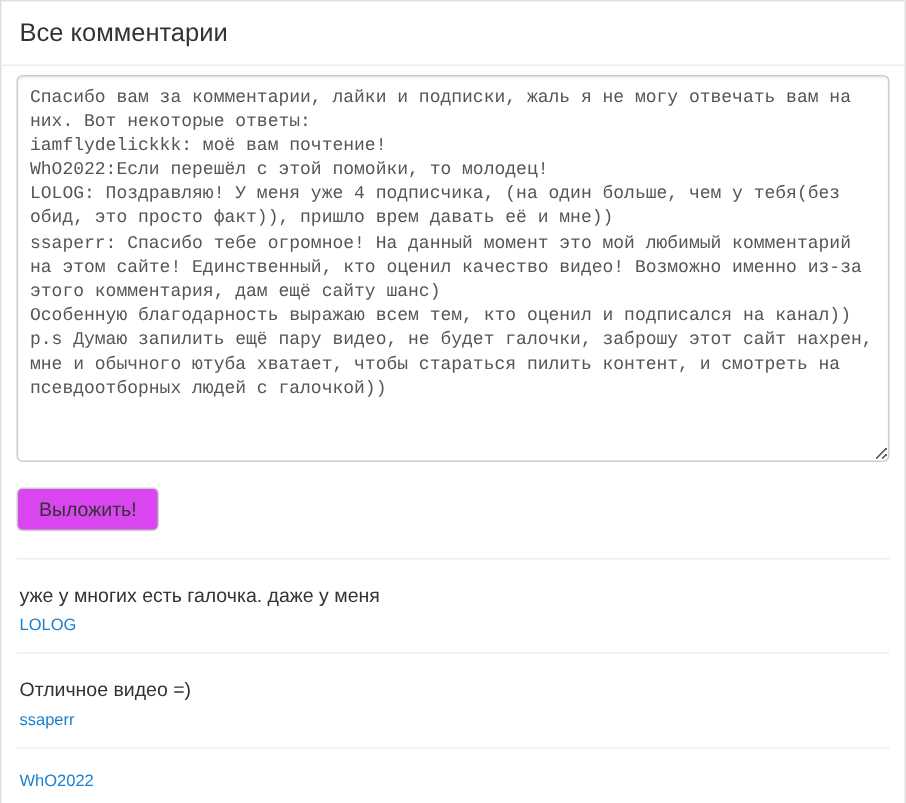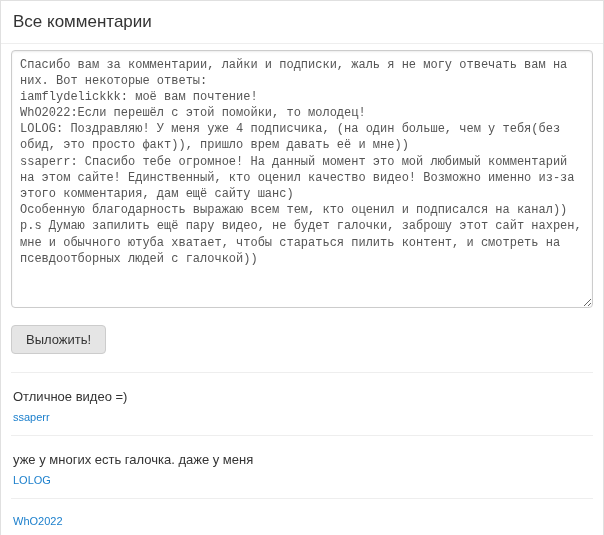--- a/index.html
+++ b/index.html
@@ -35,21 +35,21 @@
       box-shadow: inset 0 1px 2px rgba(0,0,0,0.08);
       padding: 6px 8px;
       font-family: "Courier New", Courier, monospace;
       font-size: 12px;
       line-height: 1.35;
       color: #555;
       outline: none;
     }
     .btn {
       display: inline-block;
-      background: #e5e5e5;
+      background: #d946ef;
       border: 1px solid #ccc;
       border-radius: 4px;
       padding: 6px 14px;
       font-size: 13px;
       color: #333;
       cursor: pointer;
       margin-top: 12px;
       margin-bottom: 8px;
     }
     .comment {
@@ -79,27 +79,27 @@
 iamflydelickkk: моё вам почтение!
 WhO2022:Если перешёл с этой помойки, то молодец!
 LOLOG: Поздравляю! У меня уже 4 подписчика, (на один больше, чем у тебя(без обид, это просто факт)), пришло врем давать её и мне))
 ssaperr: Спасибо тебе огромное! На данный момент это мой любимый комментарий на этом сайте! Единственный, кто оценил качество видео! Возможно именно из-за этого комментария, дам ещё сайту шанс)
 Особенную благодарность выражаю всем тем, кто оценил и подписался на канал))
 p.s Думаю запилить ещё пару видео, не будет галочки, заброшу этот сайт нахрен, мне и обычного ютуба хватает, чтобы стараться пилить контент, и смотреть на псевдоотборных людей с галочкой))</textarea>
 
     <button class="btn">Выложить!</button>
 
     <div class="comment">
-      <div class="comment-text">Отличное видео =)</div>
-      <div class="comment-author">ssaperr</div>
+      <div class="comment-text">уже у многих есть галочка. даже у меня</div>
+      <div class="comment-author">LOLOG</div>
     </div>
 
     <div class="comment">
-      <div class="comment-text">уже у многих есть галочка. даже у меня</div>
-      <div class="comment-author">LOLOG</div>
+      <div class="comment-text">Отличное видео =)</div>
+      <div class="comment-author">ssaperr</div>
     </div>
 
     <div class="comment">
       <div class="comment-author">WhO2022</div>
     </div>
 
     
 
   </div>
 </div>

